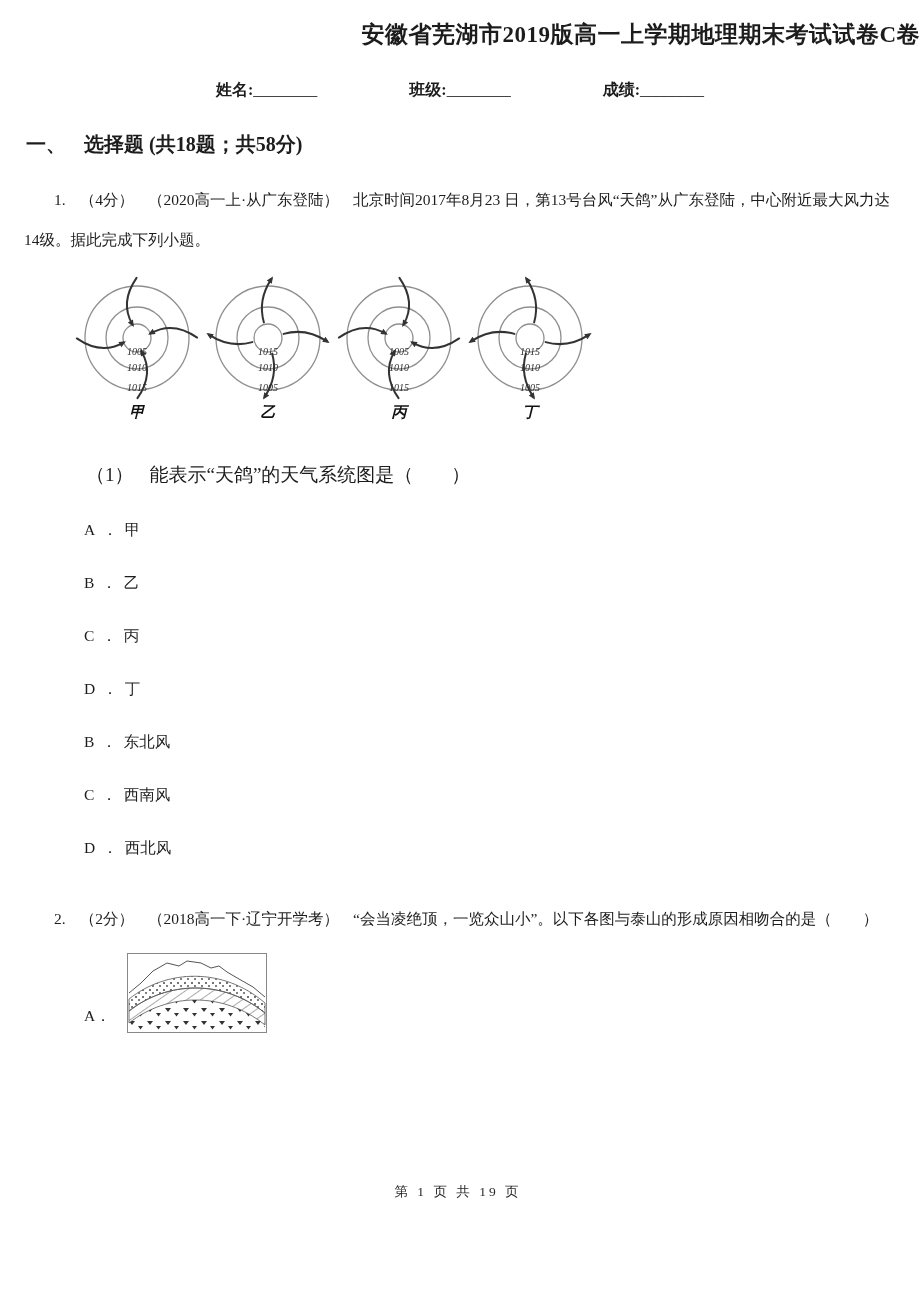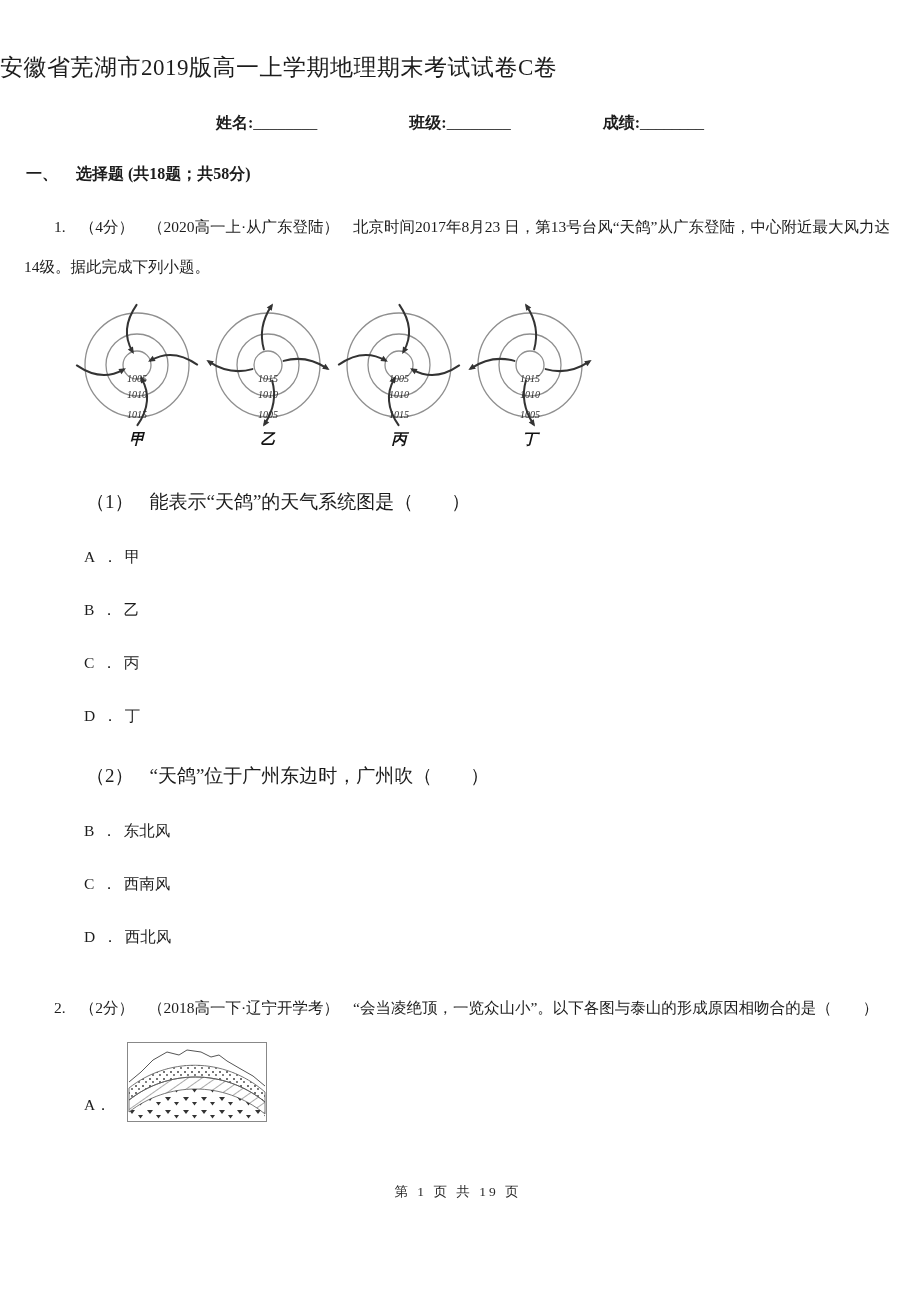--- a/index.html
+++ b/index.html
@@ -10,38 +10,38 @@
     color: #1c1c1c;
     font-family: "Liberation Serif", "DejaVu Serif", serif;
   }
   .page {
     position: relative;
     width: 920px; height: 1302px;
     background: #ffffff;
     overflow: hidden;
   }
   .doc-title {
-    padding-top: 52px;
-    text-align: left;
+    padding-top: 19px;
+    text-align: right;
     font-size: 23px;
-    font-weight: 400;
+    font-weight: 700;
     letter-spacing: 0.5px;
   }
   .fields-row {
     margin-top: 30px;
     display: flex;
     justify-content: center;
     gap: 92px;
     font-size: 16px;
     font-weight: 700;
   }
   .field .blank { font-weight: 400; }
   .section-heading {
     margin: 30px 0 0 26px;
-    font-size: 16px;
+    font-size: 20px;
     font-weight: 700;
   }
   .section-heading .sec-num { margin-right: 18px; }
   .stem {
     margin: 22px 26px 0 24px;
     font-size: 15.5px;
     line-height: 40px;
     text-indent: 30px;
   }
   .stem .seg { margin-right: 14px; }
@@ -241,23 +241,20 @@
   <div class="option">
     <span class="letter">B</span><span class="sep">．</span><span>乙</span>
   </div>
   <div class="option">
     <span class="letter">C</span><span class="sep">．</span><span>丙</span>
   </div>
   <div class="option">
     <span class="letter">D</span><span class="sep">．</span><span>丁</span>
   </div>
 
-  <div class="sub-stem">
-    <span class="sub-num">（2）</span><span>“天鸽”位于广州东边时，广州吹（　　）</span>
-  </div>
 
   <div class="option">
     <span class="letter">B</span><span class="sep">．</span><span>东北风</span>
   </div>
   <div class="option">
     <span class="letter">C</span><span class="sep">．</span><span>西南风</span>
   </div>
   <div class="option">
     <span class="letter">D</span><span class="sep">．</span><span>西北风</span>
   </div>

